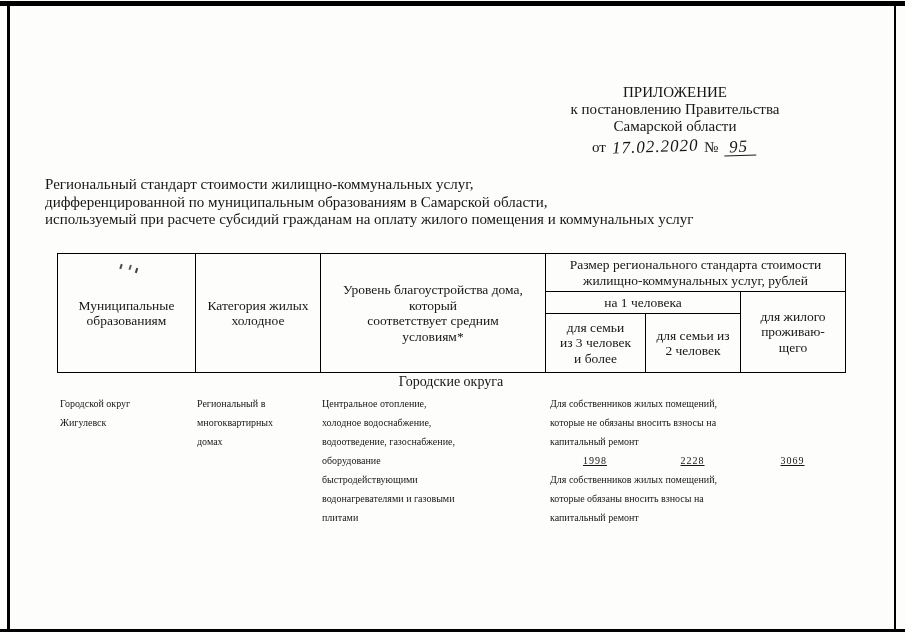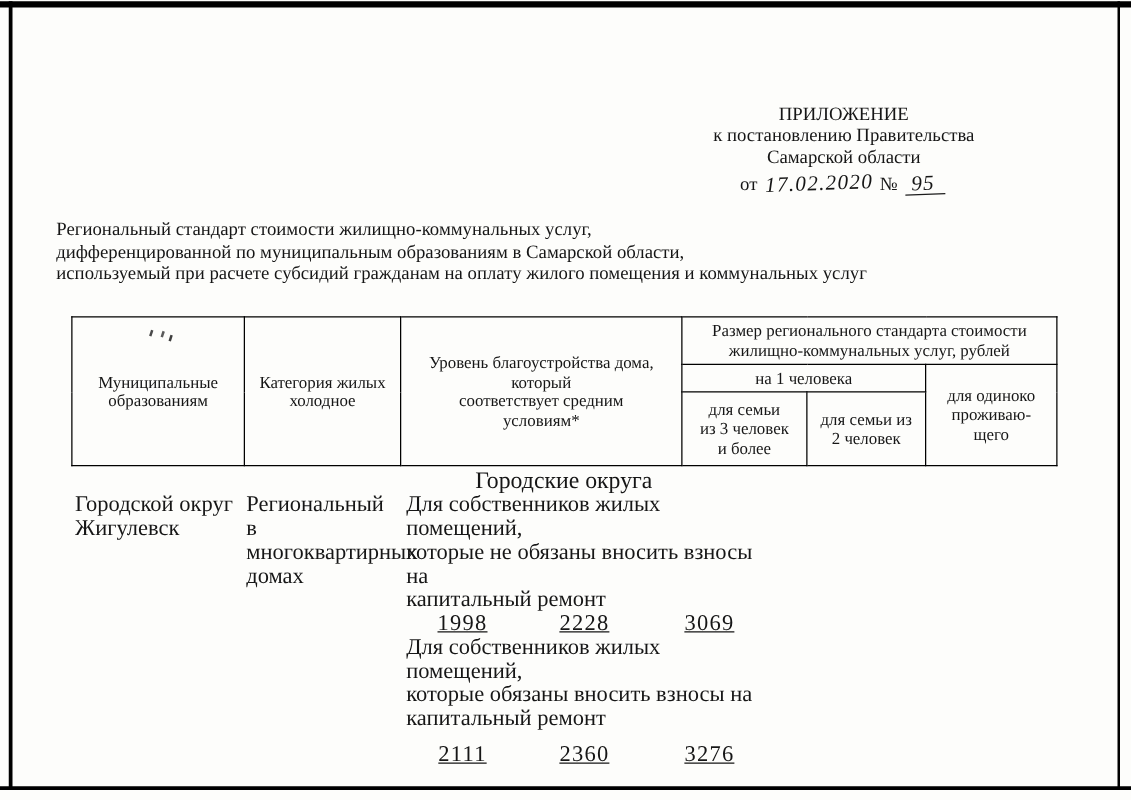--- a/index.html
+++ b/index.html
@@ -55,25 +55,25 @@
   }
   tr.h1 { height:38px; } tr.h2 { height:22px; } tr.h3 { height:59px; }
   .c-mun, .c-cat { vertical-align:bottom; padding-bottom:18px; }
   .c-amen { vertical-align:bottom; padding-bottom:14px; }
   .c-group { text-align:left; padding-left:6px; }
   .c-single { vertical-align:top; padding-top:5px; }
 
   
   .section-title {
     position:absolute; top:374px; left:57px; width:788px;
-    text-align:center; font-size:19px;
+    text-align:center; font-size:14px;
   }
   .body-row {
     position:absolute; top:394px; left:57px; width:788px;
-    display:flex; font-size:18px; line-height:19px;
+    display:flex; font-size:10px; line-height:19px;
   }
   .b-mun  { width:138px; padding-left:3px; white-space:pre-line; }
   .b-cat  { width:125px; padding-left:2px; white-space:pre-line; }
   .b-amen { width:225px; padding-left:2px; white-space:pre-line; }
   .b-values { width:300px; }
   .b-values .note { white-space:pre-line; padding-left:5px; }
   .nums { display:flex; letter-spacing:1px;text-decoration:underline; }
   .nums span:nth-child(1) { width:100px; text-align:center; }
   .nums span:nth-child(2) { width:95px;  text-align:center; }
   .nums span:nth-child(3) { width:105px; text-align:center; }
@@ -125,21 +125,21 @@
 холодное</td>
         <td rowspan="3" class="c-amen">Уровень благоустройства дома,
 который
 соответствует средним
 условиям*</td>
         <td colspan="3" class="c-group">Размер регионального стандарта стоимости
 жилищно-коммунальных услуг, рублей</td>
       </tr>
       <tr class="h2">
         <td colspan="2" class="c-per">на 1 человека</td>
-        <td rowspan="2" class="c-single">для одиноко
+        <td rowspan="2" class="c-single">для жилого
 проживаю-
 щего</td>
       </tr>
       <tr class="h3">
         <td class="c-f3">для семьи
 из 3 человек
 и более</td>
         <td class="c-f2">для семьи из
 2 человек</td>
       </tr>
@@ -147,33 +147,35 @@
   </table>
 
   <div class="section-title">Городские округа</div>
 
   <div class="body-row">
     <div class="b-mun">Городской округ
 Жигулевск</div>
     <div class="b-cat">Региональный в
 многоквартирных
 домах</div>
+    <div class="b-amen">Центральное отопление,
+холодное водоснабжение,
+водоотведение, газоснабжение,
+оборудование
+быстродействующими
+водонагревателями и газовыми
+плитами</div>
     <div class="b-values">
       <div class="note">Для собственников жилых помещений,
 которые не обязаны вносить взносы на
 капитальный ремонт</div>
       <div class="nums">
         <span>1998</span>
         <span>2228</span>
         <span>3069</span>
       </div>
       <div class="note">Для собственников  жилых помещений,
 которые обязаны вносить взносы на
 капитальный ремонт</div>
-      <div class="nums nums2">
-        <span>2111</span>
-        <span>2360</span>
-        <span>3276</span>
-      </div>
     </div>
   </div>
 
 </div>
 
 </body></html>

